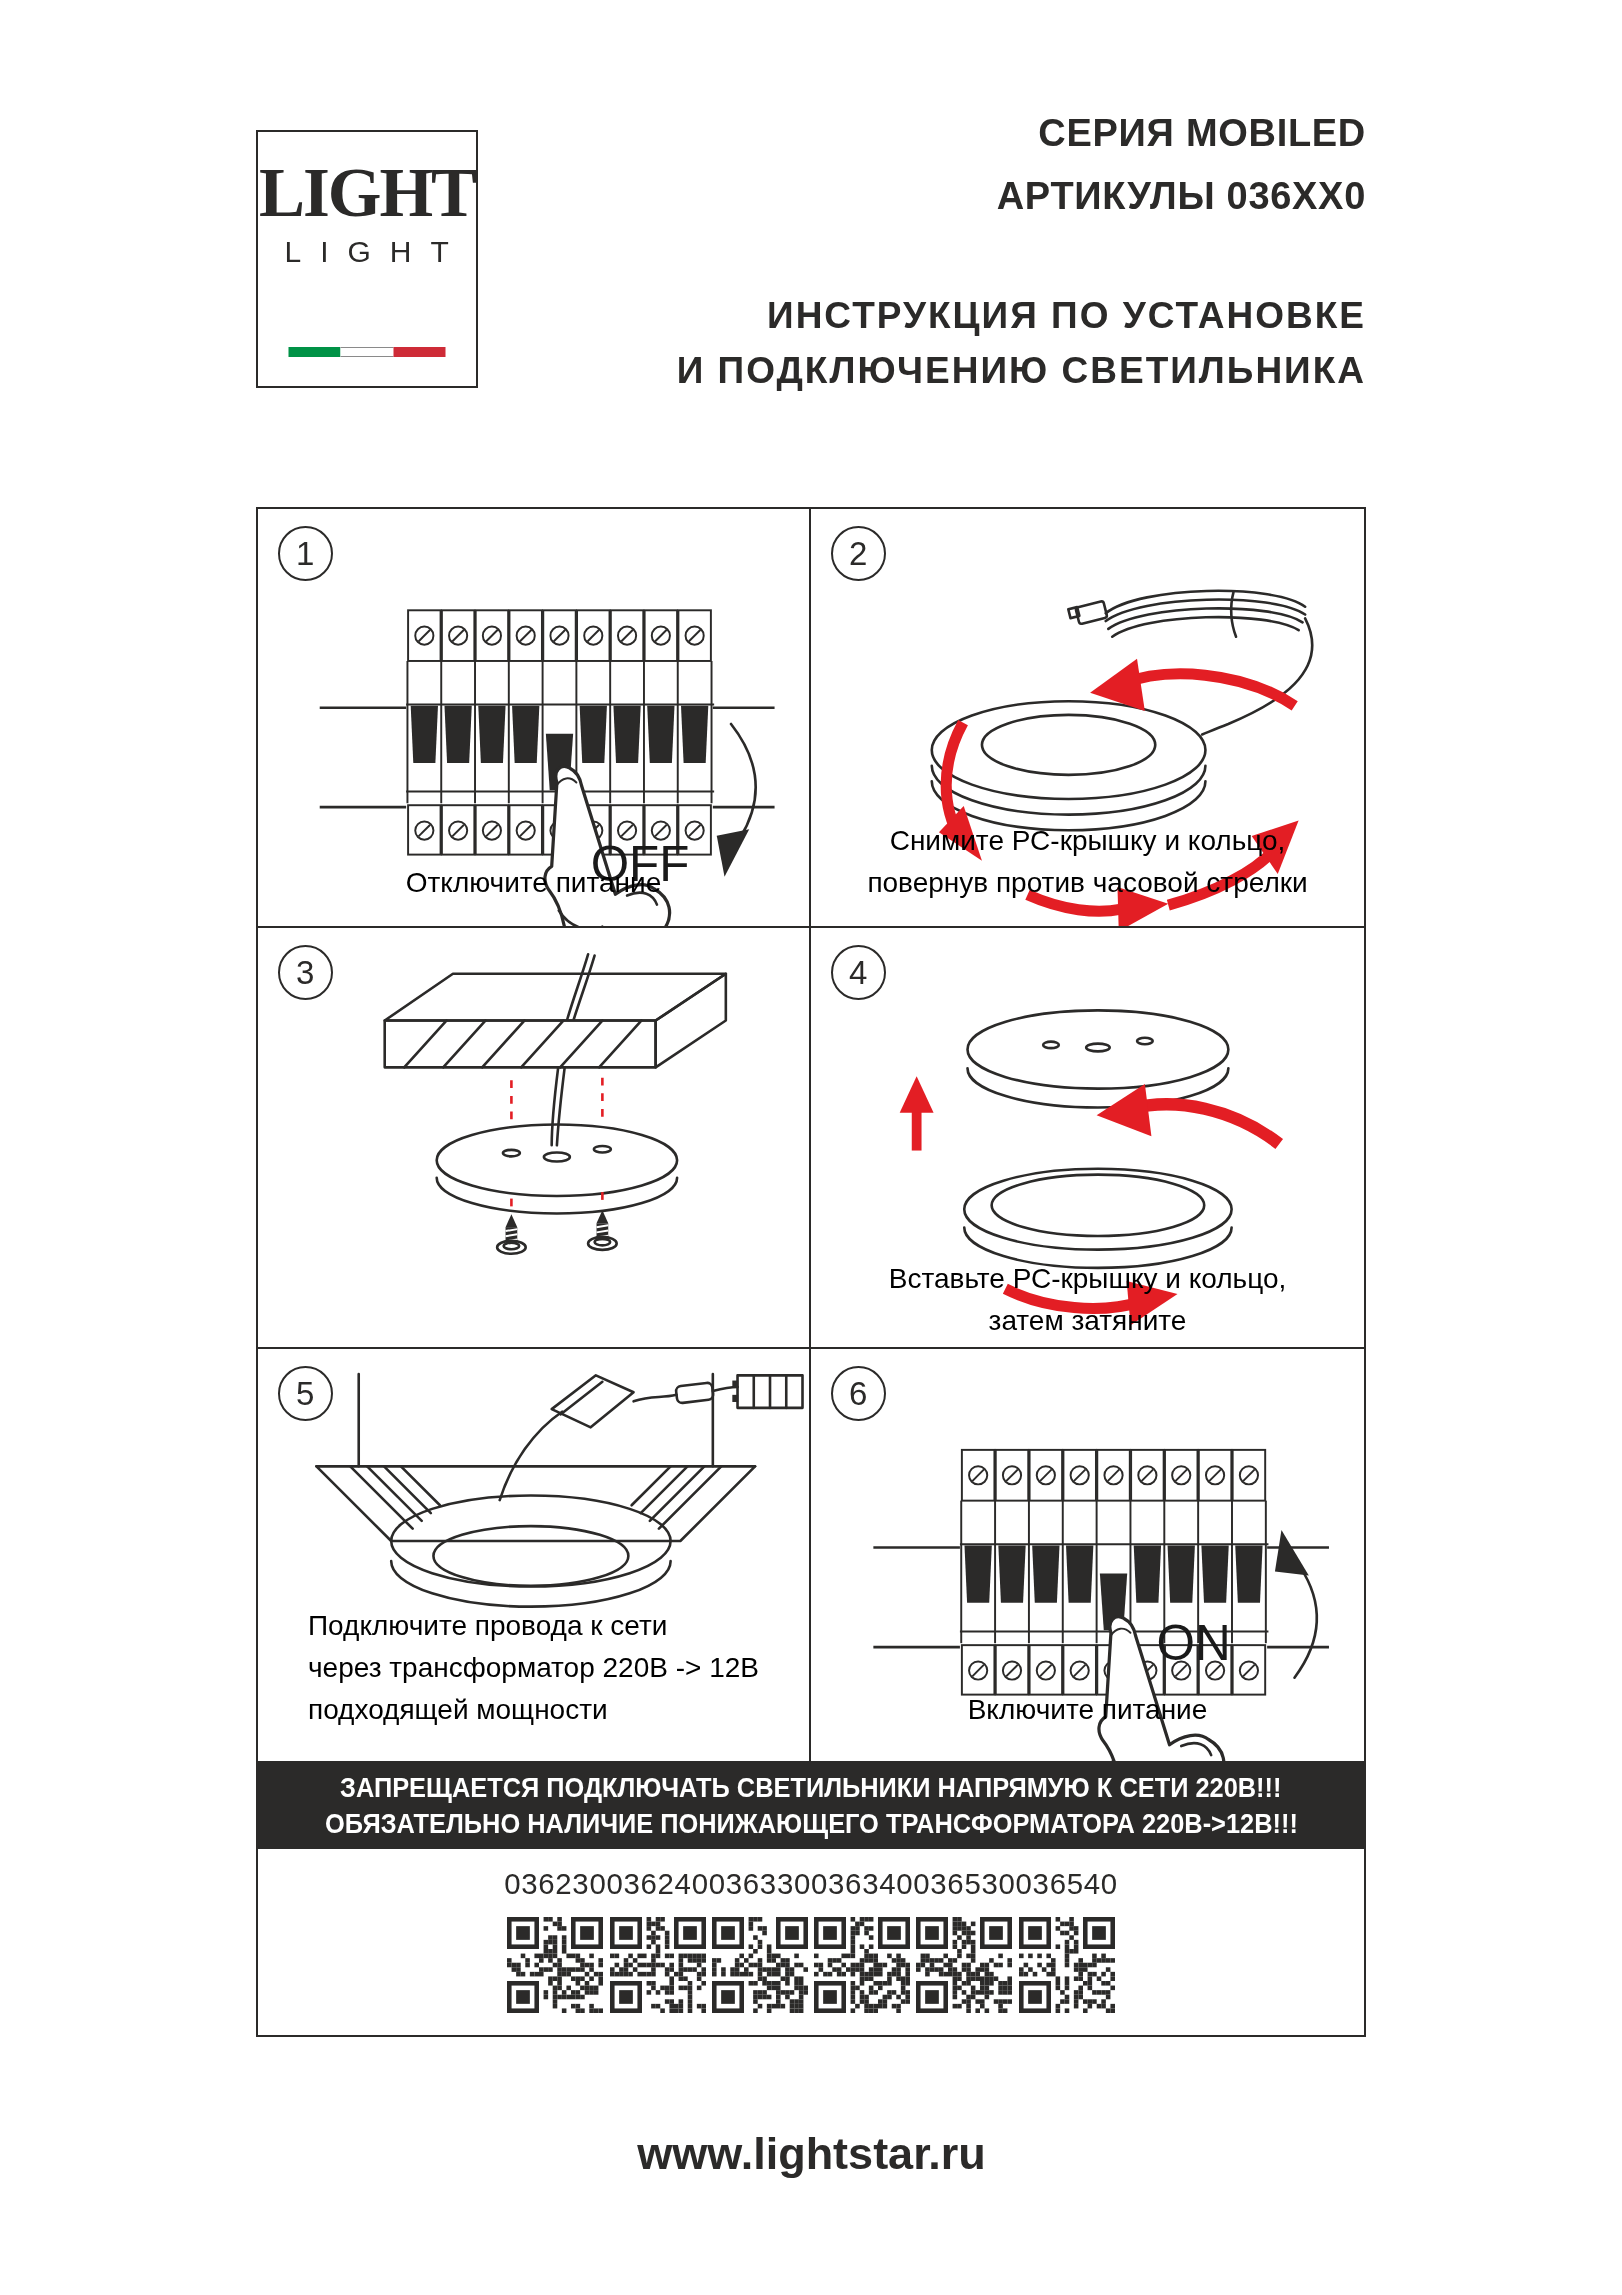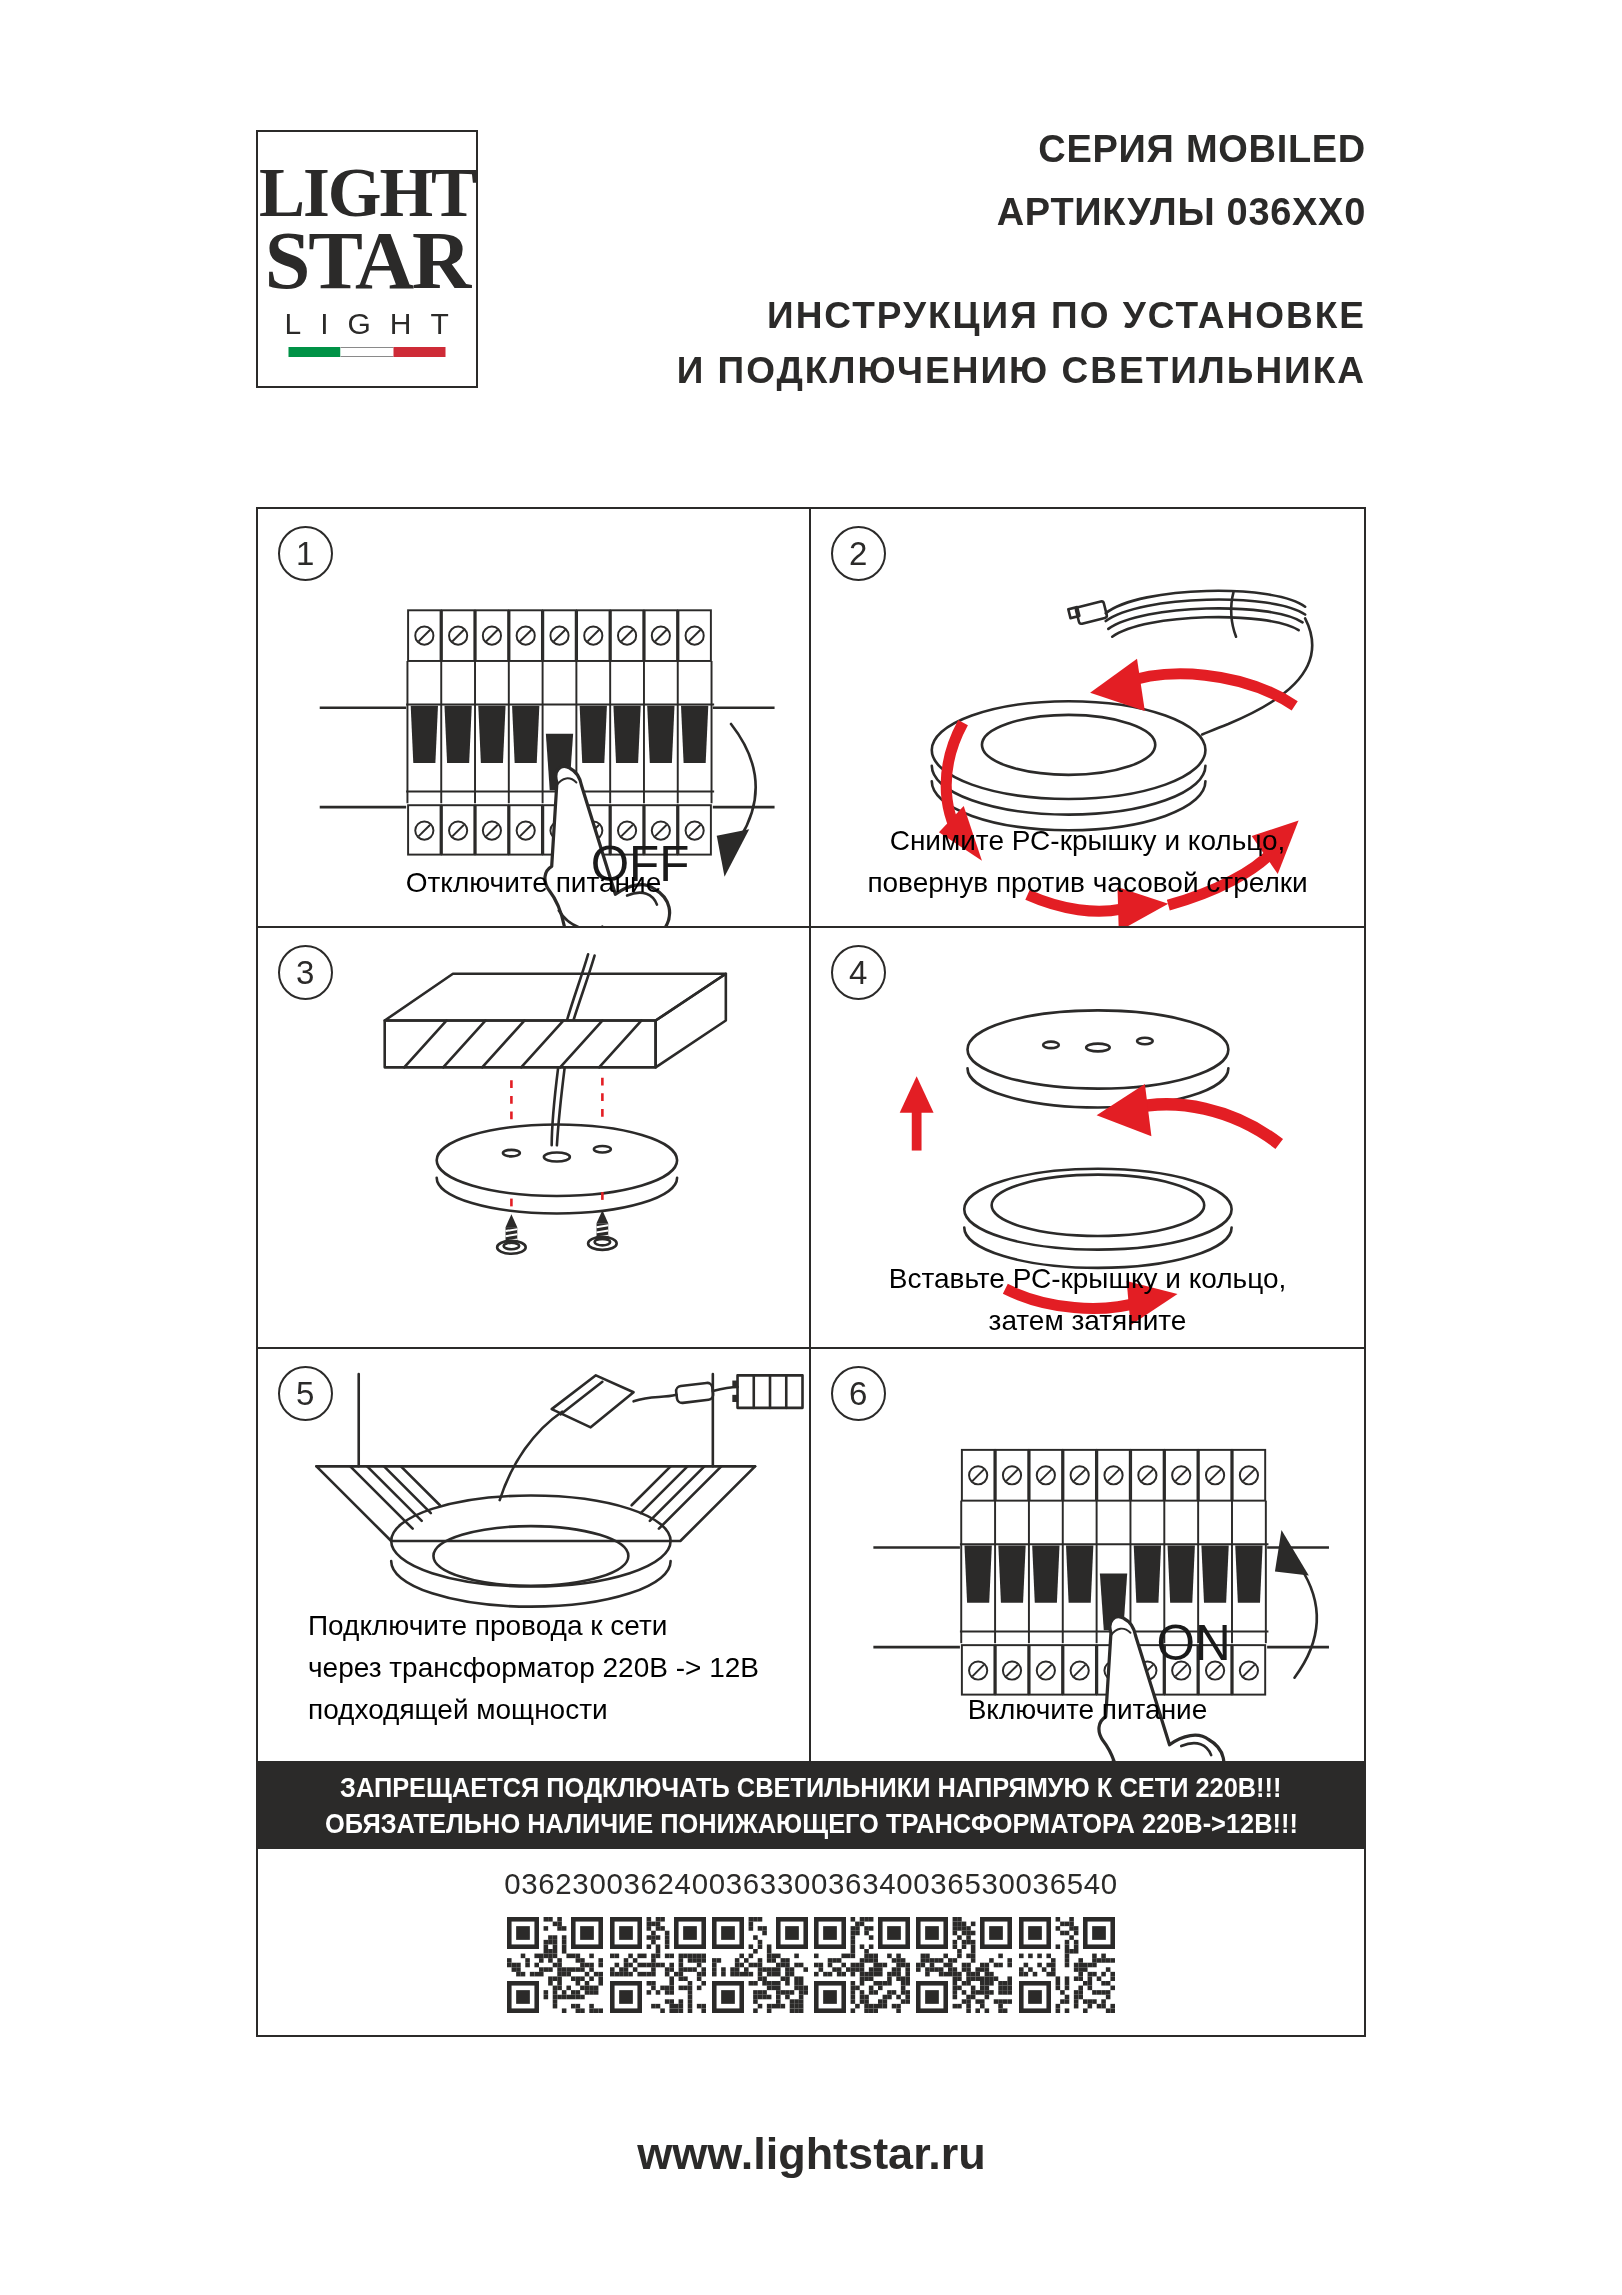--- a/index.html
+++ b/index.html
@@ -15,21 +15,21 @@
   .logo-light{font-family:"Liberation Serif",serif;font-weight:bold;font-size:69px;
     line-height:0.92;letter-spacing:-2px;margin-top:30px;}
   .logo-star{font-family:"Liberation Serif",serif;font-weight:bold;font-size:82px;
     line-height:0.88;letter-spacing:-2px;}
   .logo-group{font-size:30px;letter-spacing:19px;margin-top:9.2px;transform:translateX(9.2px);}
   .logo-flag{position:absolute;left:50%;transform:translateX(-50%);bottom:29px;
     width:157px;height:10.5px;display:flex;}
   .logo-flag .seg{flex:1;}
   .seg-white{border-top:1.3px solid #8a8a8a;border-bottom:1.3px solid #8a8a8a;box-sizing:border-box;}
   
-  .hdr-series{position:absolute;right:257px;top:118px;text-align:right;
+  .hdr-series{position:absolute;right:257px;top:102px;text-align:right;
     font-weight:bold;font-size:38px;line-height:63px;letter-spacing:0.7px;white-space:nowrap;}
   .hdr-title{position:absolute;right:257px;top:288px;text-align:right;
     font-weight:bold;font-size:37px;line-height:55px;letter-spacing:2px;white-space:nowrap;}
   
   .table{position:absolute;left:256px;top:507px;width:1110px;height:1530px;
     border:2px solid #2b2a29;box-sizing:border-box;
     display:grid;grid-template-columns:1fr 1fr;grid-template-rows:419px 421px 414px 86px 185px;}
   .cell{position:relative;box-sizing:border-box;border-bottom:2px solid #2b2a29;}
   .cell.col1{border-right:2px solid #2b2a29;}
   .step-num{position:absolute;left:19.6px;top:17px;width:55px;height:55px;border:2px solid #2b2a29;
@@ -67,21 +67,20 @@
                L602,648 L468,648 C466,604 454,572 440,554 C430,540 432,524 444,517 Z" fill="#ffffff" stroke="#2b2a29" stroke-width="5" stroke-linejoin="round"></path>
       <path d="M455,585 C472,612 502,620 522,610" fill="none" stroke="#2b2a29" stroke-width="4" stroke-linecap="round"></path>
       <path d="M560,562 C584,552 600,560 606,576" fill="none" stroke="#2b2a29" stroke-width="4" stroke-linecap="round"></path>
       <path d="M452,392 C460,380 472,378 482,388" fill="none" stroke="#2b2a29" stroke-width="3" stroke-linecap="round"></path>
     </g>
   </defs>
 </svg>
 
 <div class="logo-box">
   <div class="logo-light">LIGHT</div>
-  <div class="logo-star">STAR</div>
   <div class="logo-group">LIGHT</div>
   <div class="logo-flag">
     <div class="seg" style="background:#009246"></div>
     <div class="seg seg-white" style="background:#ffffff"></div>
     <div class="seg" style="background:#ce2b37"></div>
   </div>
 </div>
 
 <div class="hdr-series">
   <div>СЕРИЯ MOBILED</div>

